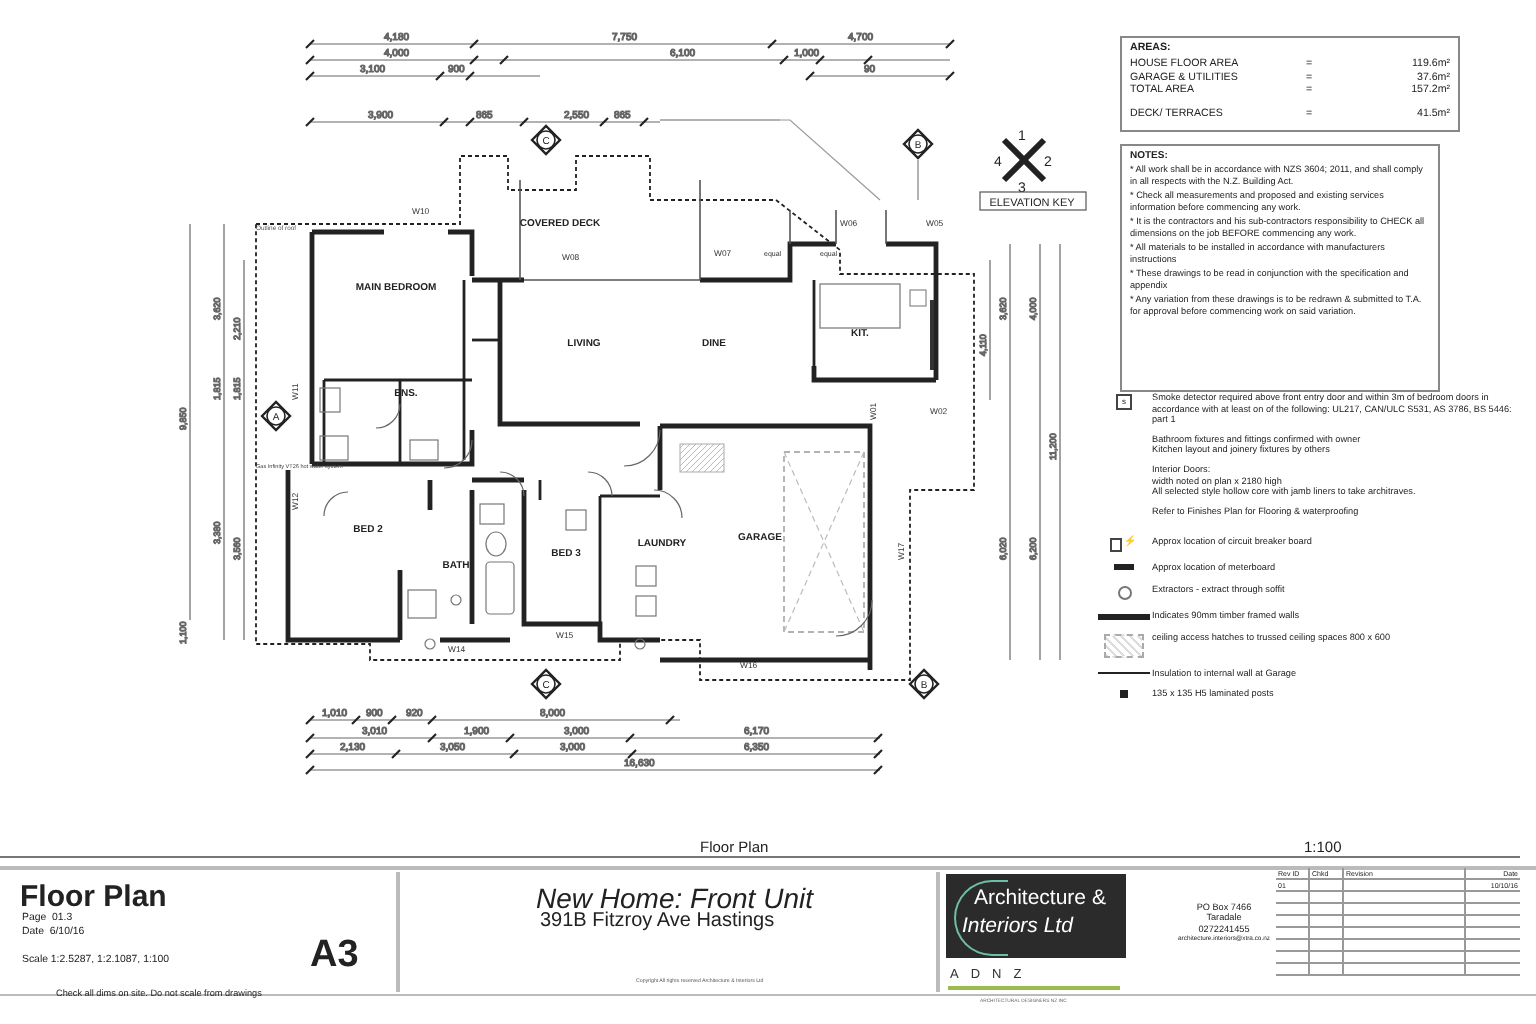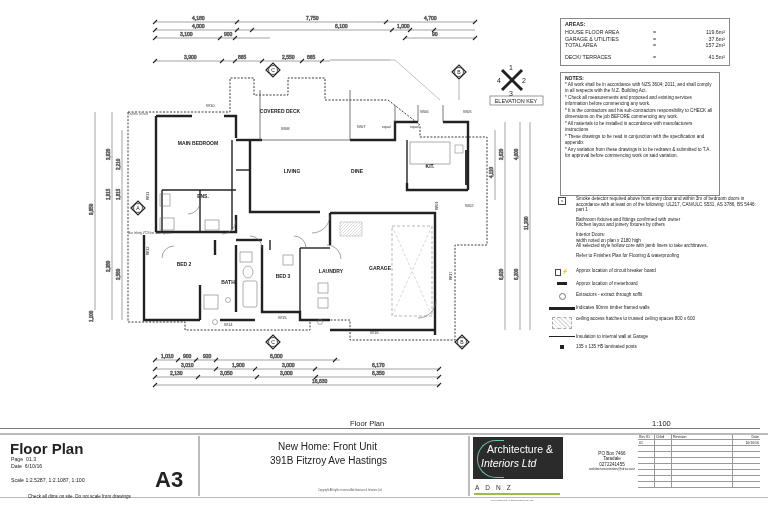--- a/index.html
+++ b/index.html
@@ -18,23 +18,23 @@
   .lg-item{display:flex;align-items:flex-start;margin-bottom:5px;}
   .lg-ic{width:28px;flex:0 0 28px;display:flex;justify-content:center;padding-top:1px;}
   .lg-tx{flex:1;}
   .lg-tx p{margin:0 0 4px 0;}
   .tb-line{background:#bbb;}
   .fp-caption{left:350px;top:419px;font-size:7.5px;}
   .fp-scale{left:652px;top:419px;font-size:7.5px;}
   .title{left:10px;top:440px;font-size:15px;font-weight:bold;}
   .pg{left:11px;top:456px;font-size:5.2px;line-height:7px;}
   .sc{left:11px;top:477px;font-size:5.2px;}
-  .sheet{left:155px;top:467px;font-size:22px;font-weight:bold;}
+  .sheet{left:155px;top:467px;font-size:19px;font-weight:bold;}
   .chk{left:28px;top:494px;font-size:4.6px;}
-  .proj1{left:278px;top:441px;font-size:10px;}
+  .proj1{left:268px;top:441px;font-size:14px;font-style:italic;}
   .proj2{left:270px;top:455px;font-size:10px;}
   .copy{left:318px;top:489px;font-size:2.6px;color:#555;}
   .logo{left:473px;top:437px;width:90px;height:42px;background:#2b2b2b;color:#fff;font-size:10.5px;line-height:13px;}
   .logo .l1{position:absolute;left:14px;top:6px;}
   .logo .l2{position:absolute;left:8px;top:20px;font-style:italic;}
   .logo .arc{position:absolute;left:4px;top:3px;width:26px;height:36px;border:1.5px solid #6dbfa9;border-right:none;border-radius:20px 0 0 20px;}
   .adnz{left:475px;top:484px;font-size:6.5px;letter-spacing:6px;color:#333;}
   .adnz-bar{left:474px;top:493px;width:86px;height:2px;background:#9bbb4e;}
   .adnz-sub{left:490px;top:499px;font-size:2.4px;color:#666;}
   .addr{left:582px;top:451px;width:60px;text-align:center;font-size:4.6px;line-height:5.4px;}

